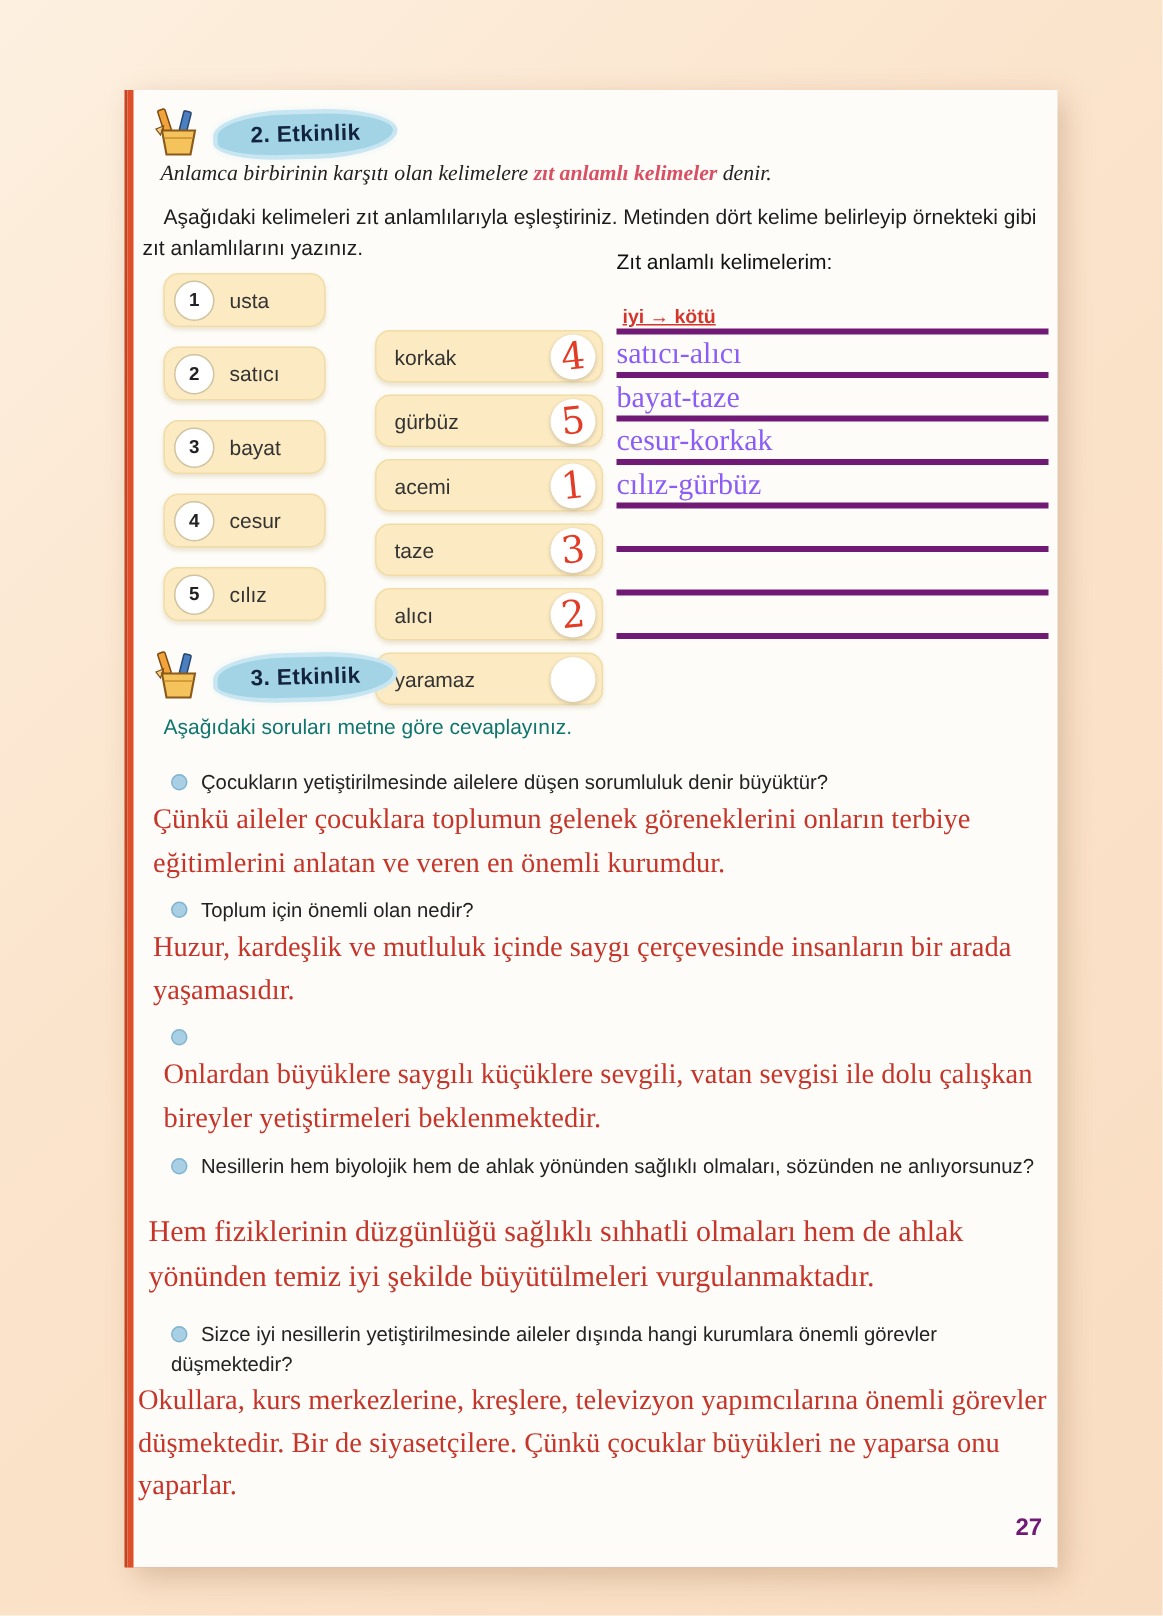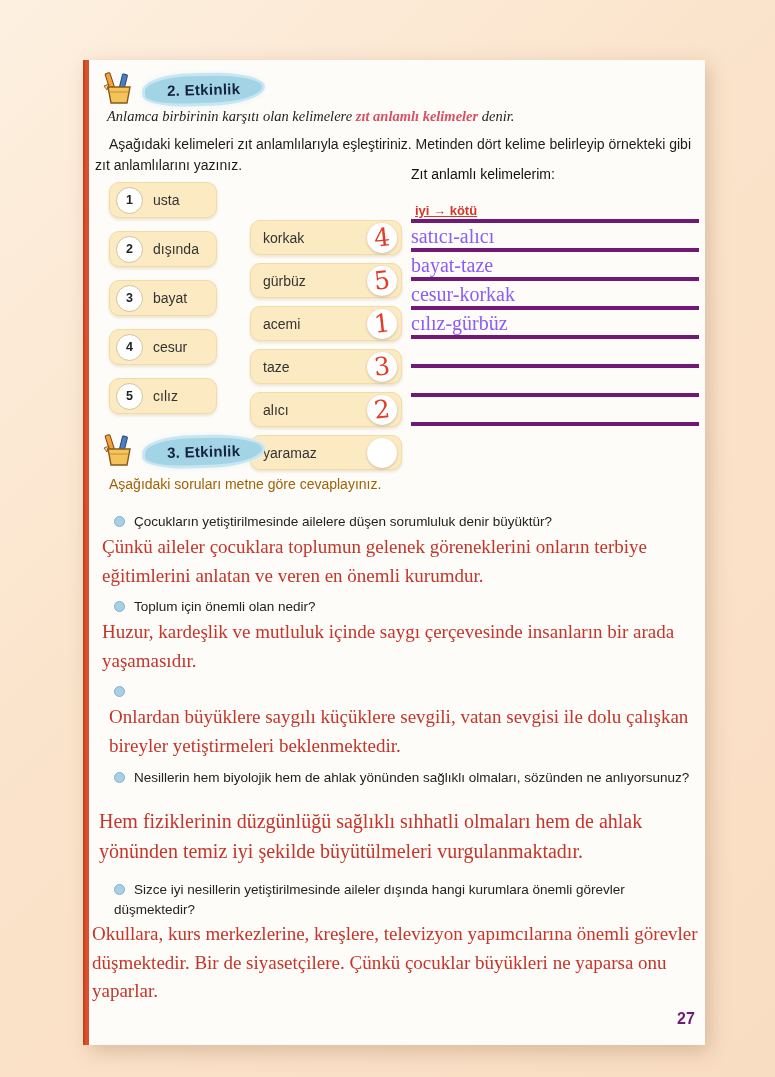--- a/index.html
+++ b/index.html
@@ -59,21 +59,21 @@
   .write-line{height:25px;border-bottom:4px solid #701a75;position:relative;}
   .example-ans{
     position:absolute;left:4px;bottom:1px;font-size:13px;color:#d5352b;
     font-weight:bold;text-decoration:underline;
   }
   .hand-ans{
     position:absolute;left:0px;bottom:0px;font-family:"Liberation Serif",serif;
     font-size:20px;color:#8b5cf6;white-space:nowrap;
   }
   
-  .instr3{position:absolute;margin:0;font-size:14px;color:#a16207;}
+  .instr3{position:absolute;margin:0;font-size:14px;color:#0f766e;}
   .question{position:absolute;font-size:13.5px;color:#222;line-height:1.5;}
   .bullet{
     display:inline-block;width:9px;height:9px;border-radius:50%;
     background:#a8cfe4;border:1px solid #7fb3d1;margin-right:9px;
     vertical-align:-1px;
   }
   .answer{
     position:absolute;margin:0;font-family:"Liberation Serif",serif;
     font-size:19px;color:#c5352a;line-height:1.5;
   }
@@ -101,21 +101,21 @@
 
   <p class="instructions" style="left:6px;top:74px;width:604px;">Aşağıdaki kelimeleri zıt anlamlılarıyla eşleştiriniz. Metinden dört kelime belirleyip örnekteki gibi zıt anlamlılarını yazınız.</p>
 
   <div class="col" style="left:20px;top:122px;gap:13px;">
     <div class="chip chip-left">
       <span class="numcircle">1</span>
       <span>usta</span>
     </div>
     <div class="chip chip-left">
       <span class="numcircle">2</span>
-      <span>dışında</span>
+      <span>satıcı</span>
     </div>
     <div class="chip chip-left">
       <span class="numcircle">3</span>
       <span>bayat</span>
     </div>
     <div class="chip chip-left">
       <span class="numcircle">4</span>
       <span>cesur</span>
     </div>
     <div class="chip chip-left">

